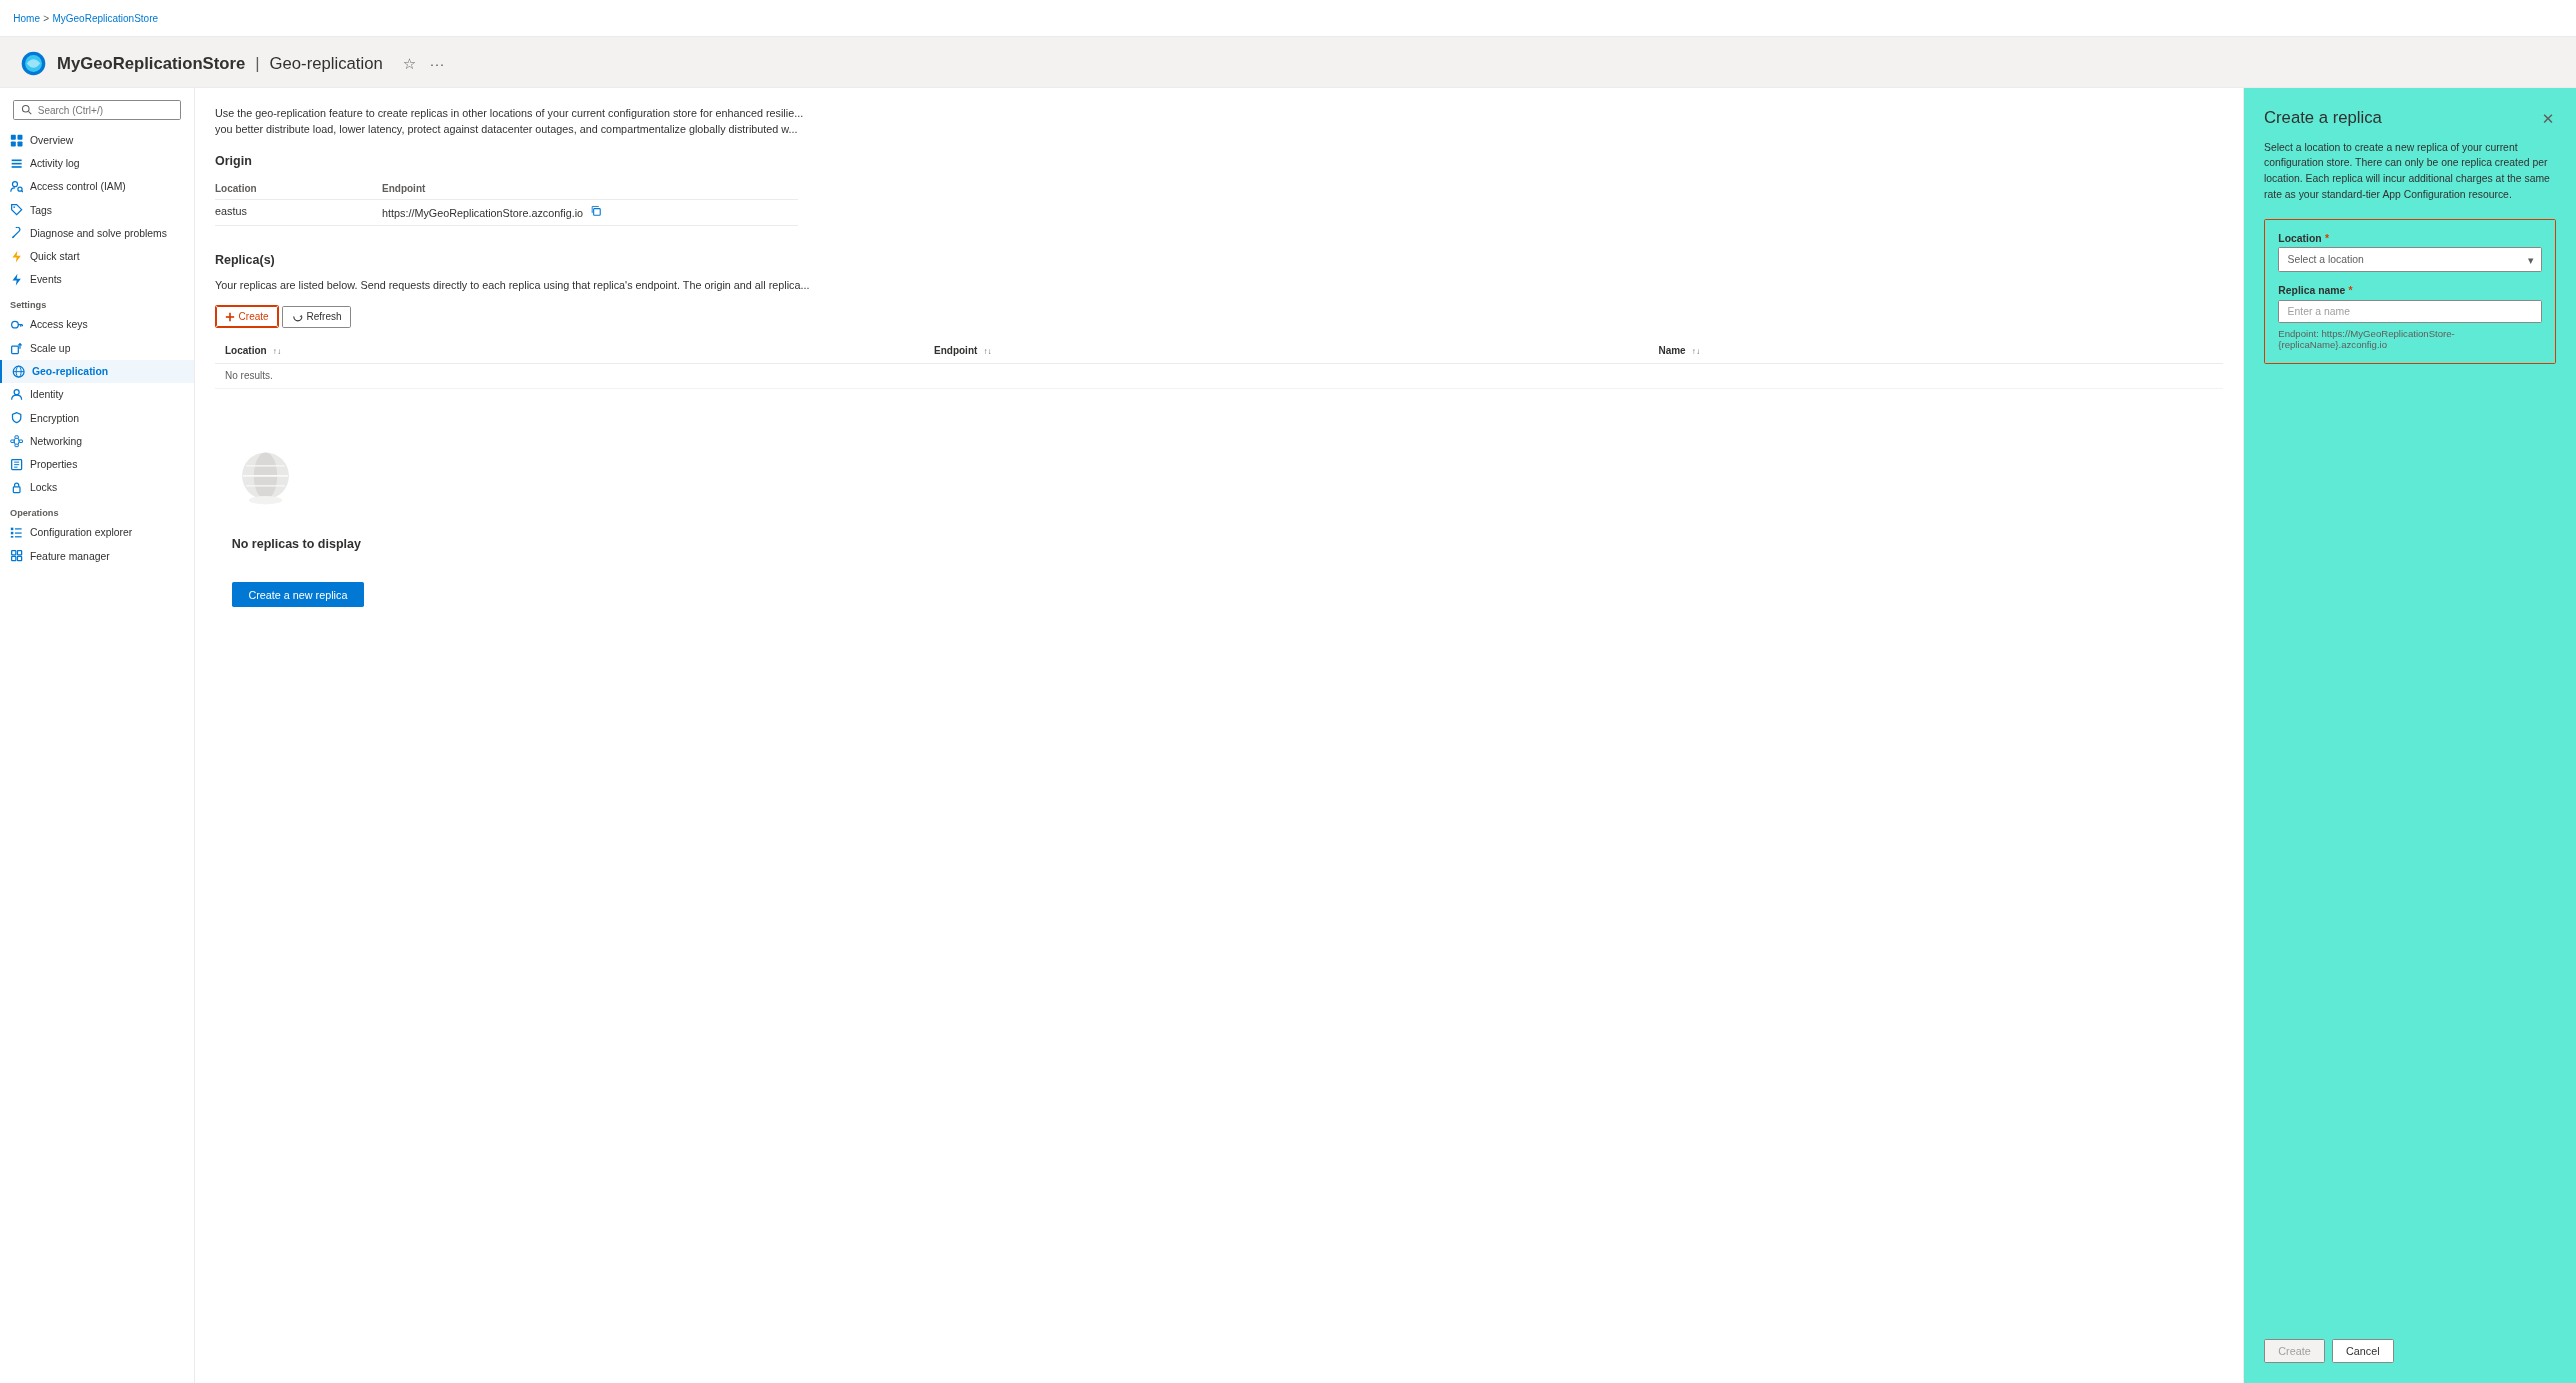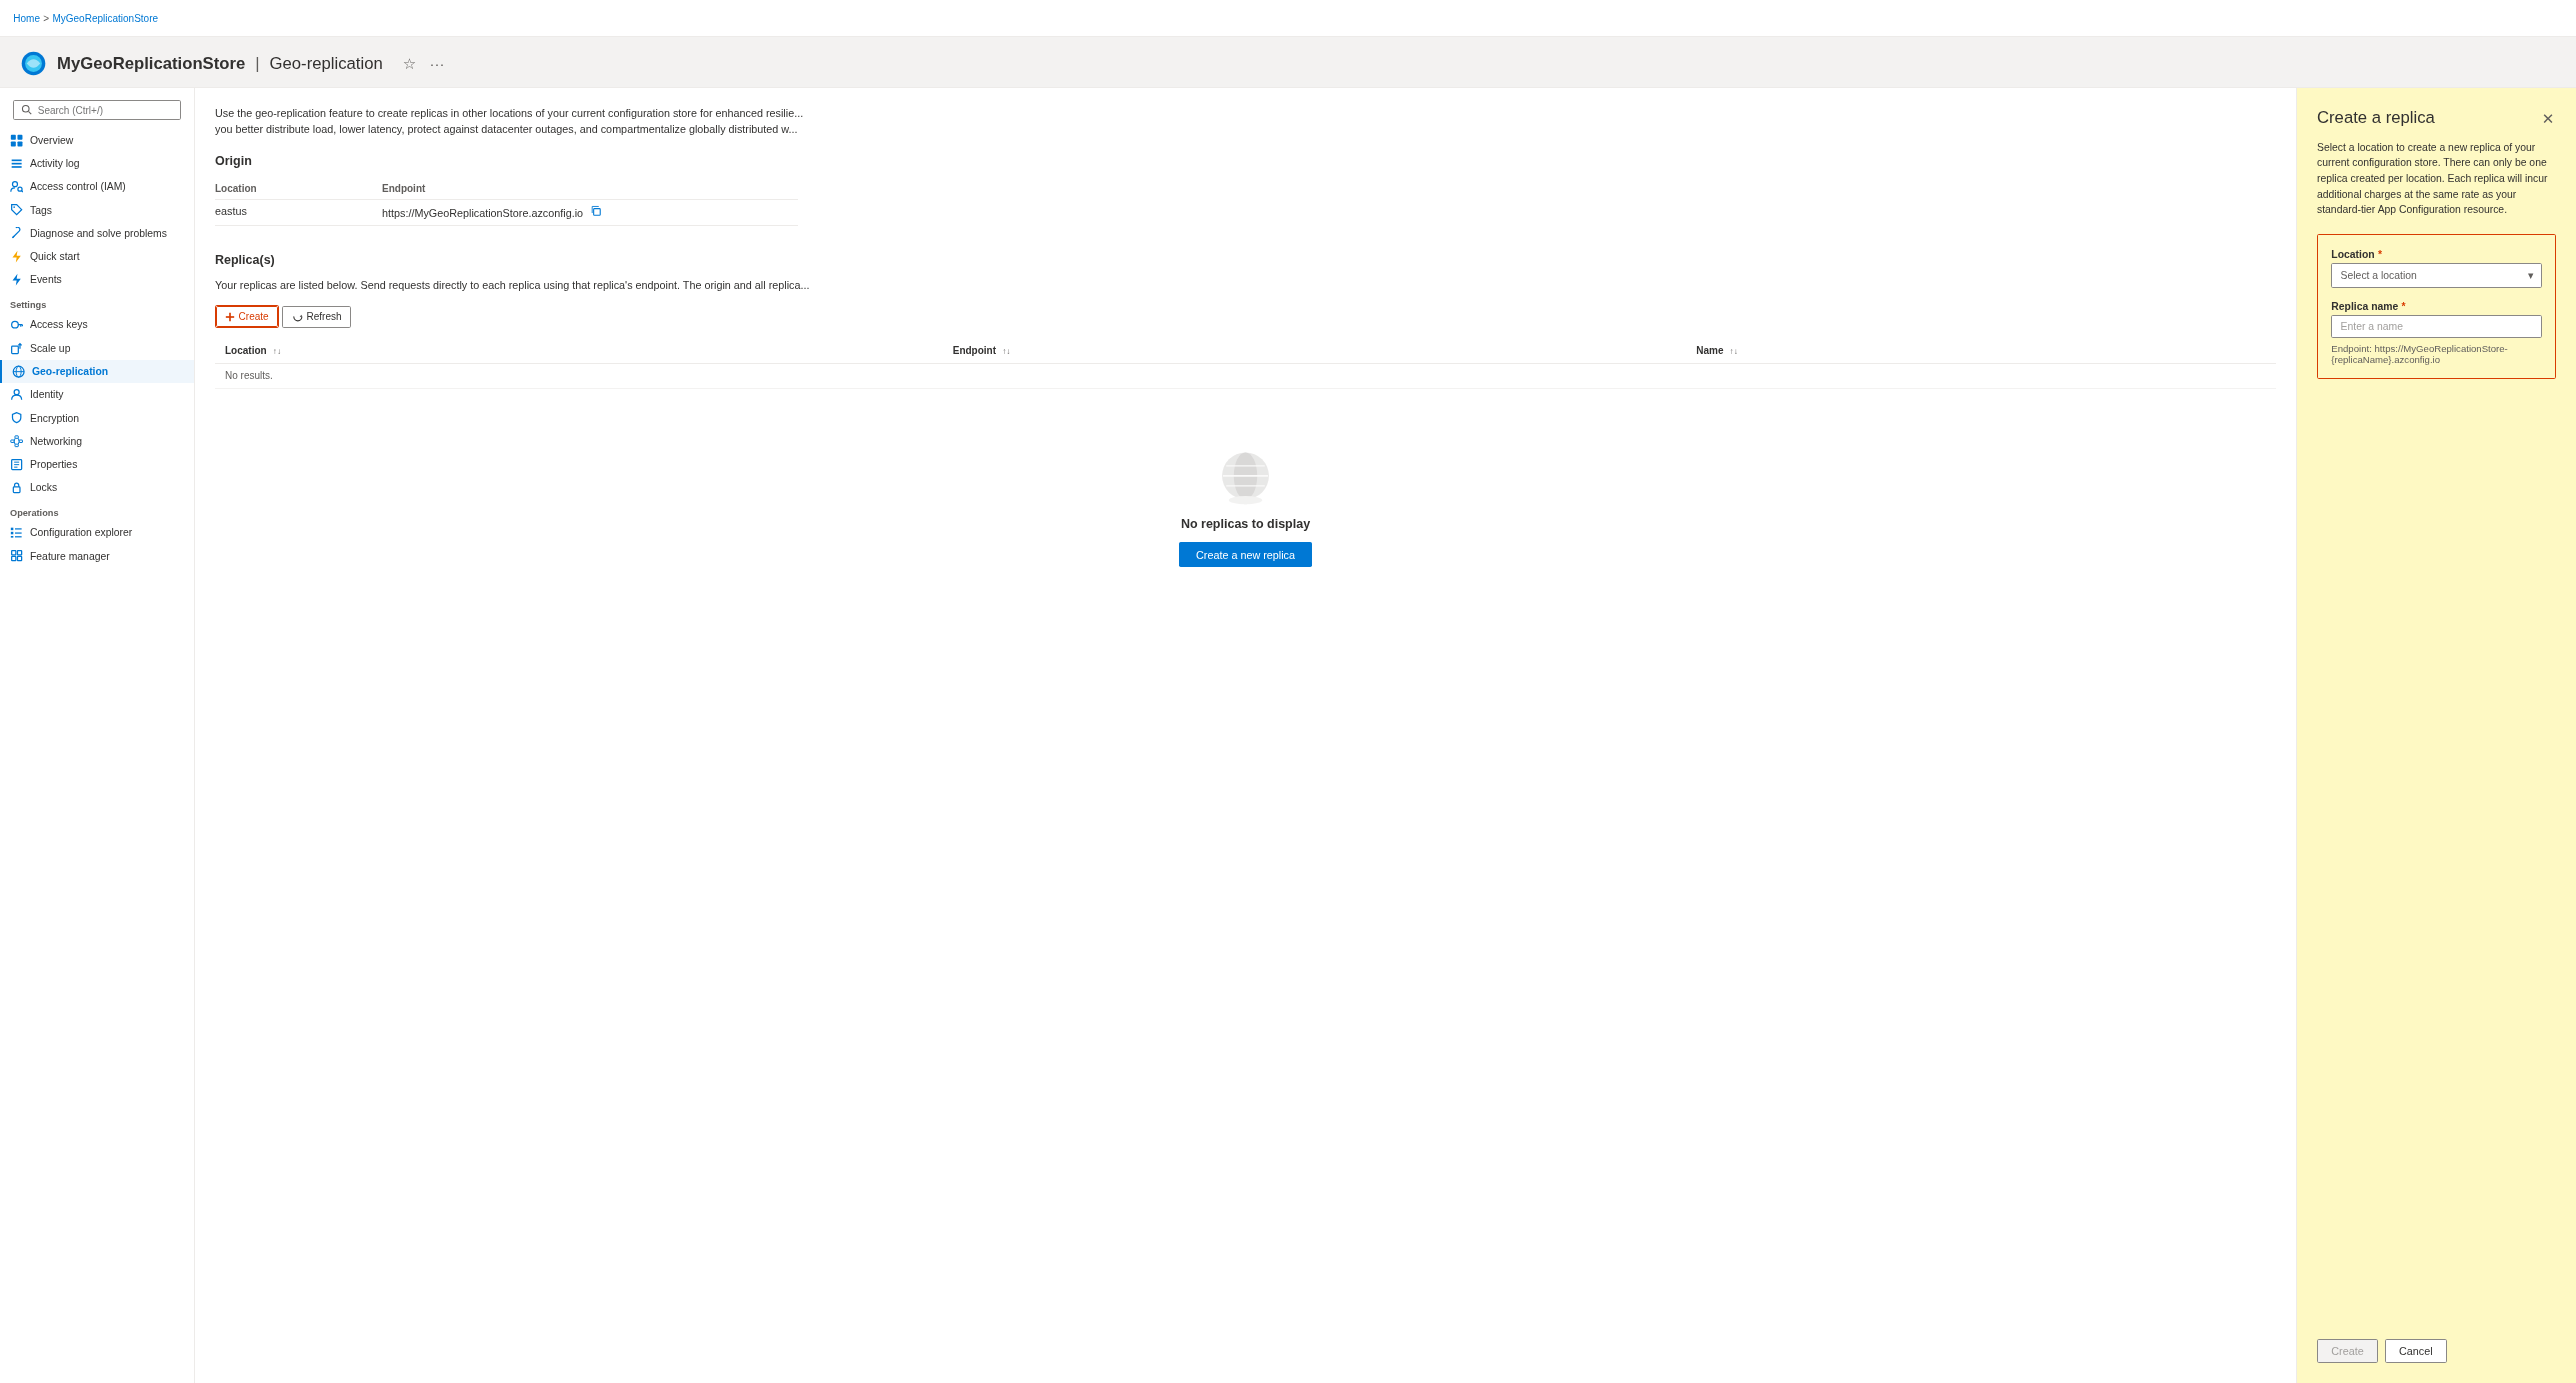--- a/index.html
+++ b/index.html
@@ -59,27 +59,27 @@
     .create-btn-wrapper { border: 1.7px solid #d83b01; border-radius: 1.7px; }
 
     
     .data-table { width: 100%; border-collapse: collapse; }
     .data-table th { font-size: 10px; font-weight: 600; color: #323130; padding: 6.7px 10px; border-bottom: 1.7px solid #edebe9; text-align: left; white-space: nowrap; }
     .data-table td { font-size: 10px; color: #605e5c; padding: 6.7px 10px; border-bottom: 0.8px solid #f3f2f1; }
     .sort-icon { margin-left: 3.3px; font-size: 8.3px; color: #605e5c; }
     .no-results { font-size: 10.8px; color: #323130; padding: 6.7px 10px; }
 
     
-    .empty-state { display: flex; flex-direction: column; align-items: center; justify-content: center; padding: 50px 16.7px; gap: 11px; }
+    .empty-state { display: flex; flex-direction: column; align-items: flex-start; justify-content: center; padding: 50px 16.7px; gap: 31px; }
     .globe-icon { width: 67px; height: 67px; opacity: 0.4; }
     .empty-title { font-size: 12.5px; font-weight: 600; color: #323130; }
     .empty-cta { background: #0078d4; color: #fff; border: none; border-radius: 1.7px; padding: 6.7px 16.7px; cursor: pointer; font-size: 10.8px; }
 
     
-    .right-panel { width: 280px; flex-shrink: 0; border-left: 0.8px solid #edebe9; background: #fef9c3; display: flex; flex-direction: column; overflow-y: auto; padding: 20px; }
+    .right-panel { width: 333px; flex-shrink: 0; border-left: 0.8px solid #edebe9; background: #5eead4; display: flex; flex-direction: column; overflow-y: auto; padding: 20px; }
     .panel-header { display: flex; justify-content: space-between; align-items: flex-start; margin-bottom: 10px; }
     .panel-title { font-size: 16.7px; font-weight: 400; color: #323130; }
     .panel-close { background: none; border: none; cursor: pointer; font-size: 15px; color: #605e5c; padding: 1.7px; }
     .panel-description { font-size: 10.4px; color: #323130; line-height: 1.5; margin-bottom: 16.7px; }
 
     
     .form-section { border: 1.7px solid #d83b01; border-radius: 1.7px; padding: 13.3px; margin-bottom: 16.7px; }
     .form-group { margin-bottom: 13.3px; }
     .form-group:last-child { margin-bottom: 0; }
     .form-label { font-size: 10.4px; font-weight: 600; color: #323130; margin-bottom: 3.3px; display: flex; align-items: center; gap: 3.3px; }

